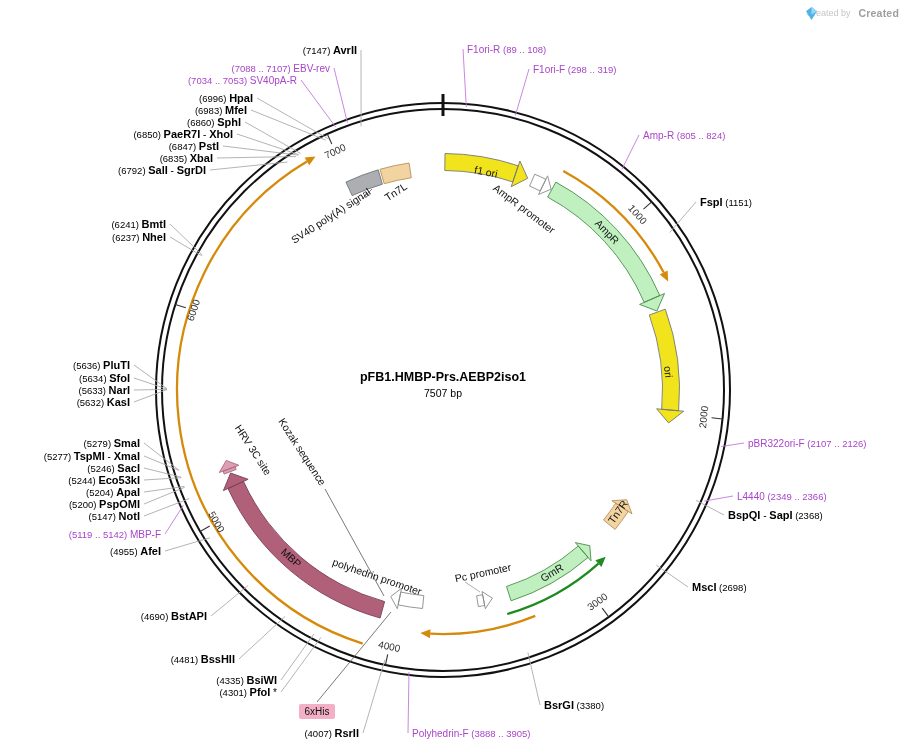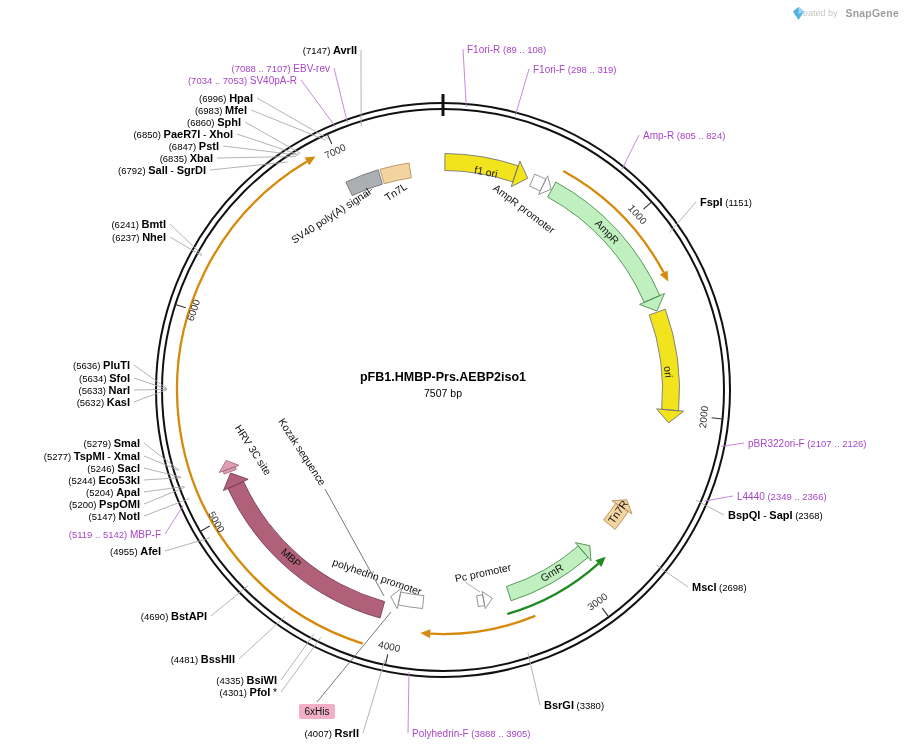--- a/index.html
+++ b/index.html
@@ -19,21 +19,21 @@
 <body>
 
 <div class="watermark">
   <span class="wm-created">Created by</span>
   <span style="display:inline-flex;">
     <svg width="11" height="13" viewBox="0 0 11 13">
       <path d="M5.5 0 L11 4.2 L5.5 13 L0 4.2 Z" fill="#4FB3E8"></path>
       <path d="M5.5 0 L11 4.2 L5.5 7.6 Z" fill="#9BD7F5"></path>
     </svg>
   </span>
-  <span class="wm-brand">SnapGene</span>
+  <span class="wm-brand">Created</span>
 </div>
 
 <svg id="map" width="909" height="750" viewBox="0 0 909 750">
   <g id="g-backbone">
       <circle cx="443" cy="390" r="287" fill="none" stroke="#111111" stroke-width="2"></circle>
       <circle cx="443" cy="390" r="281" fill="none" stroke="#111111" stroke-width="2"></circle>
       <line x1="443" y1="94" x2="443" y2="116" stroke="#111111" stroke-width="3"></line>
     </g>
   <g id="g-arcs">
       <path d="M 563.3 170.9 A 250 250 0 0 1 663.7 272.5" fill="none" stroke="#D68A0B" stroke-width="2.3"></path>

